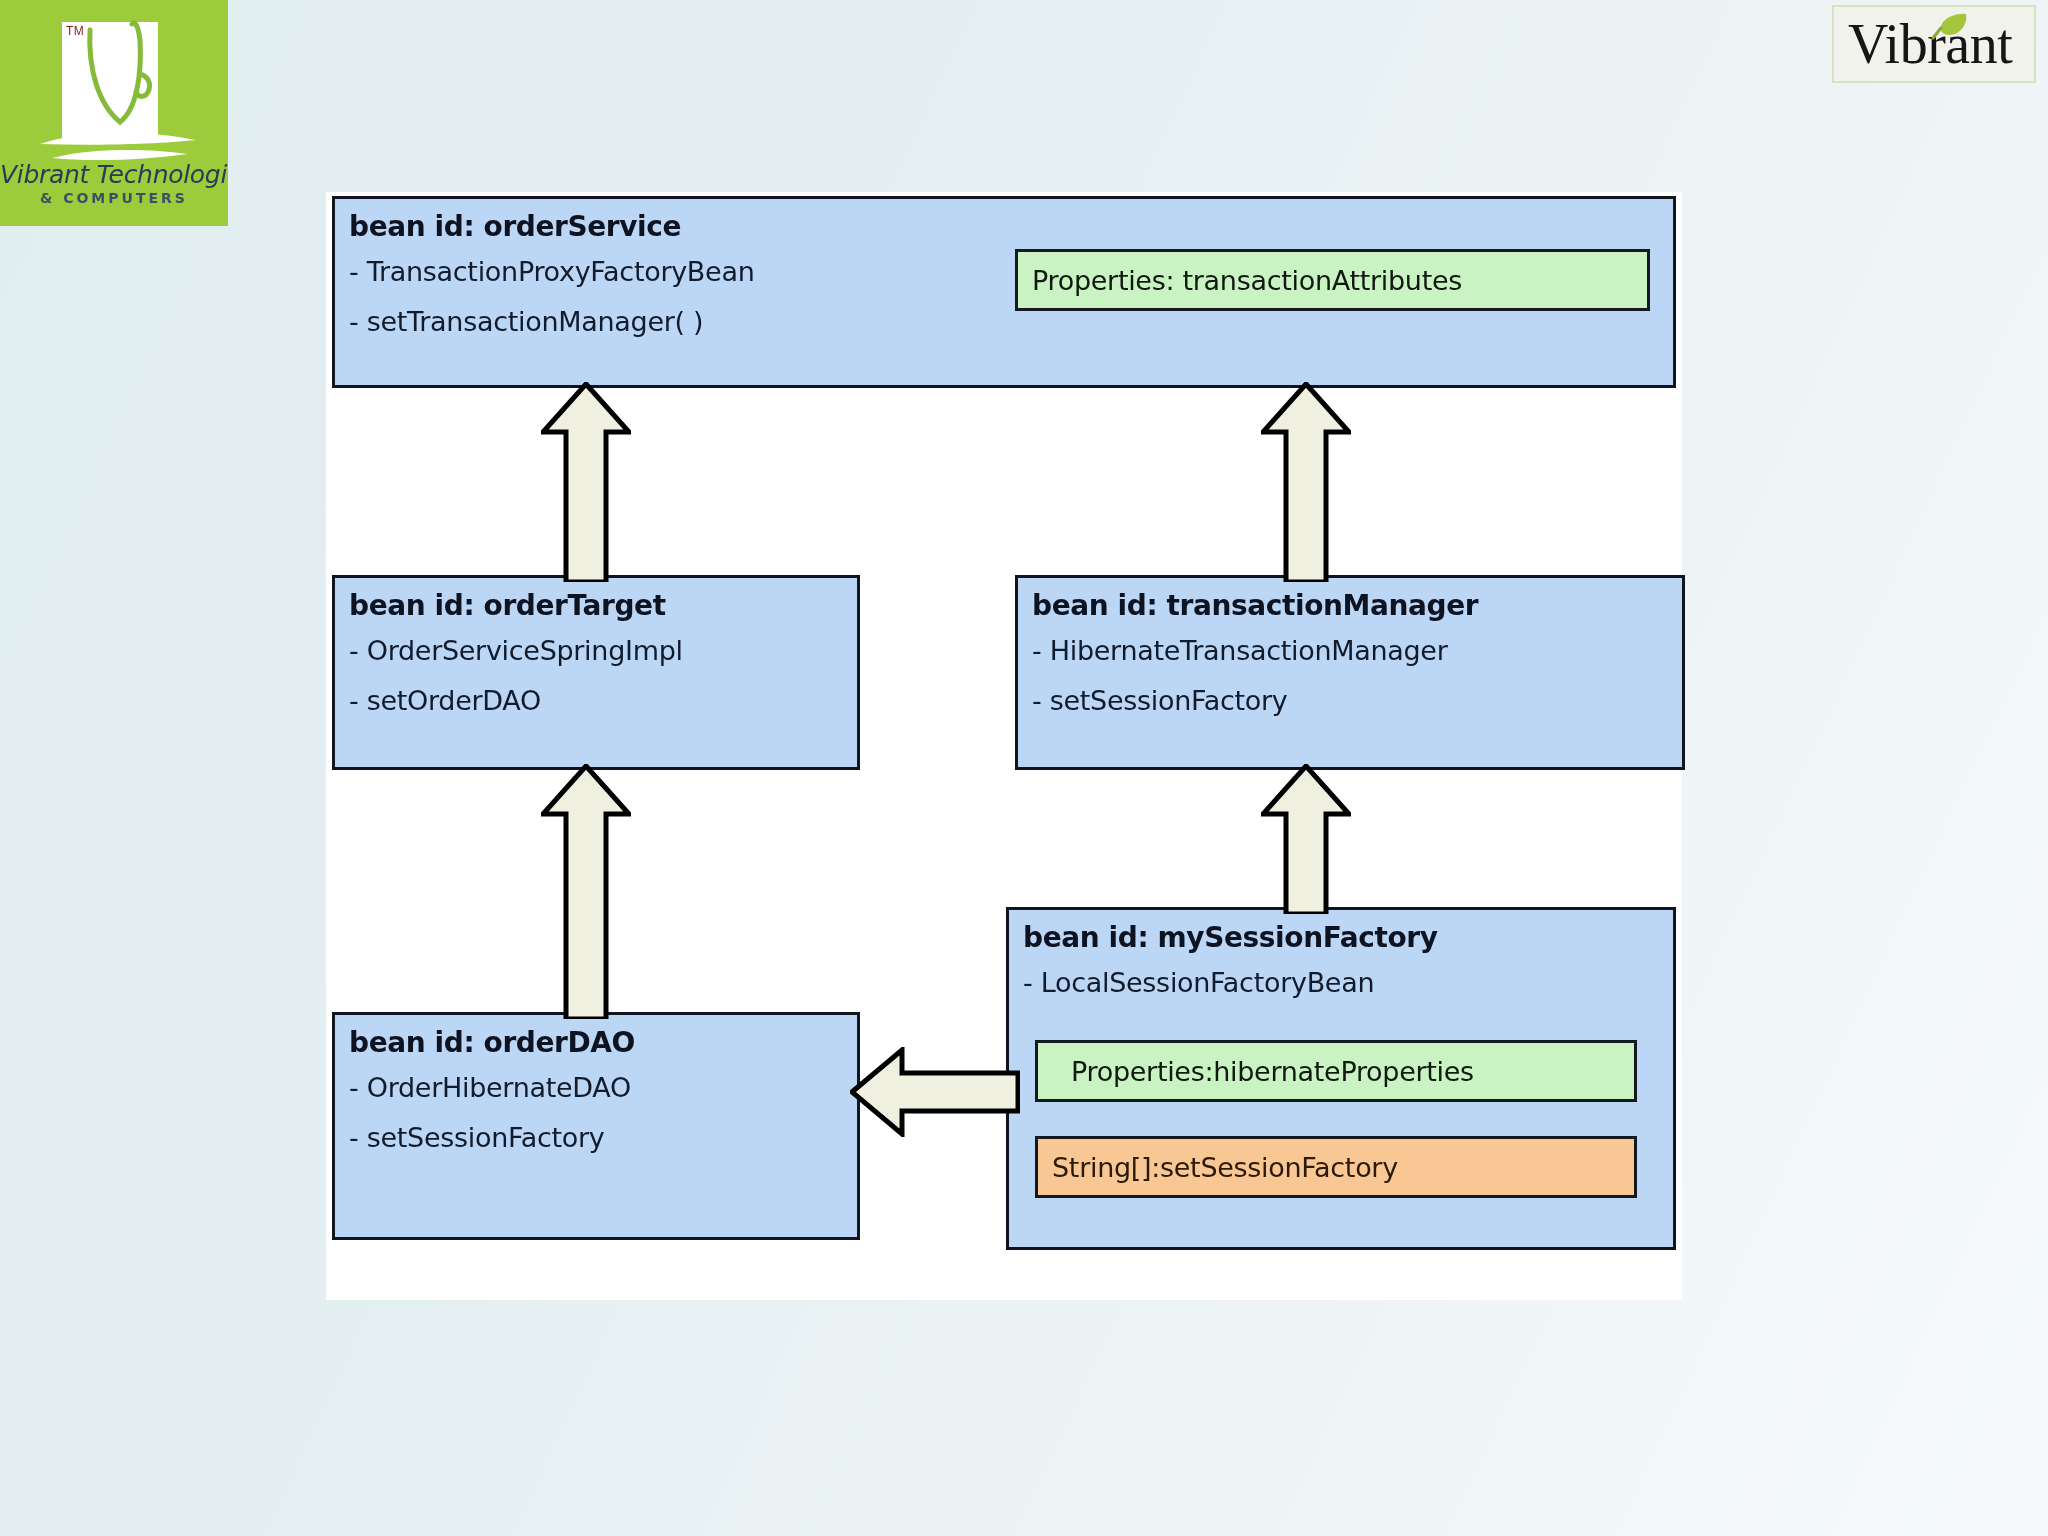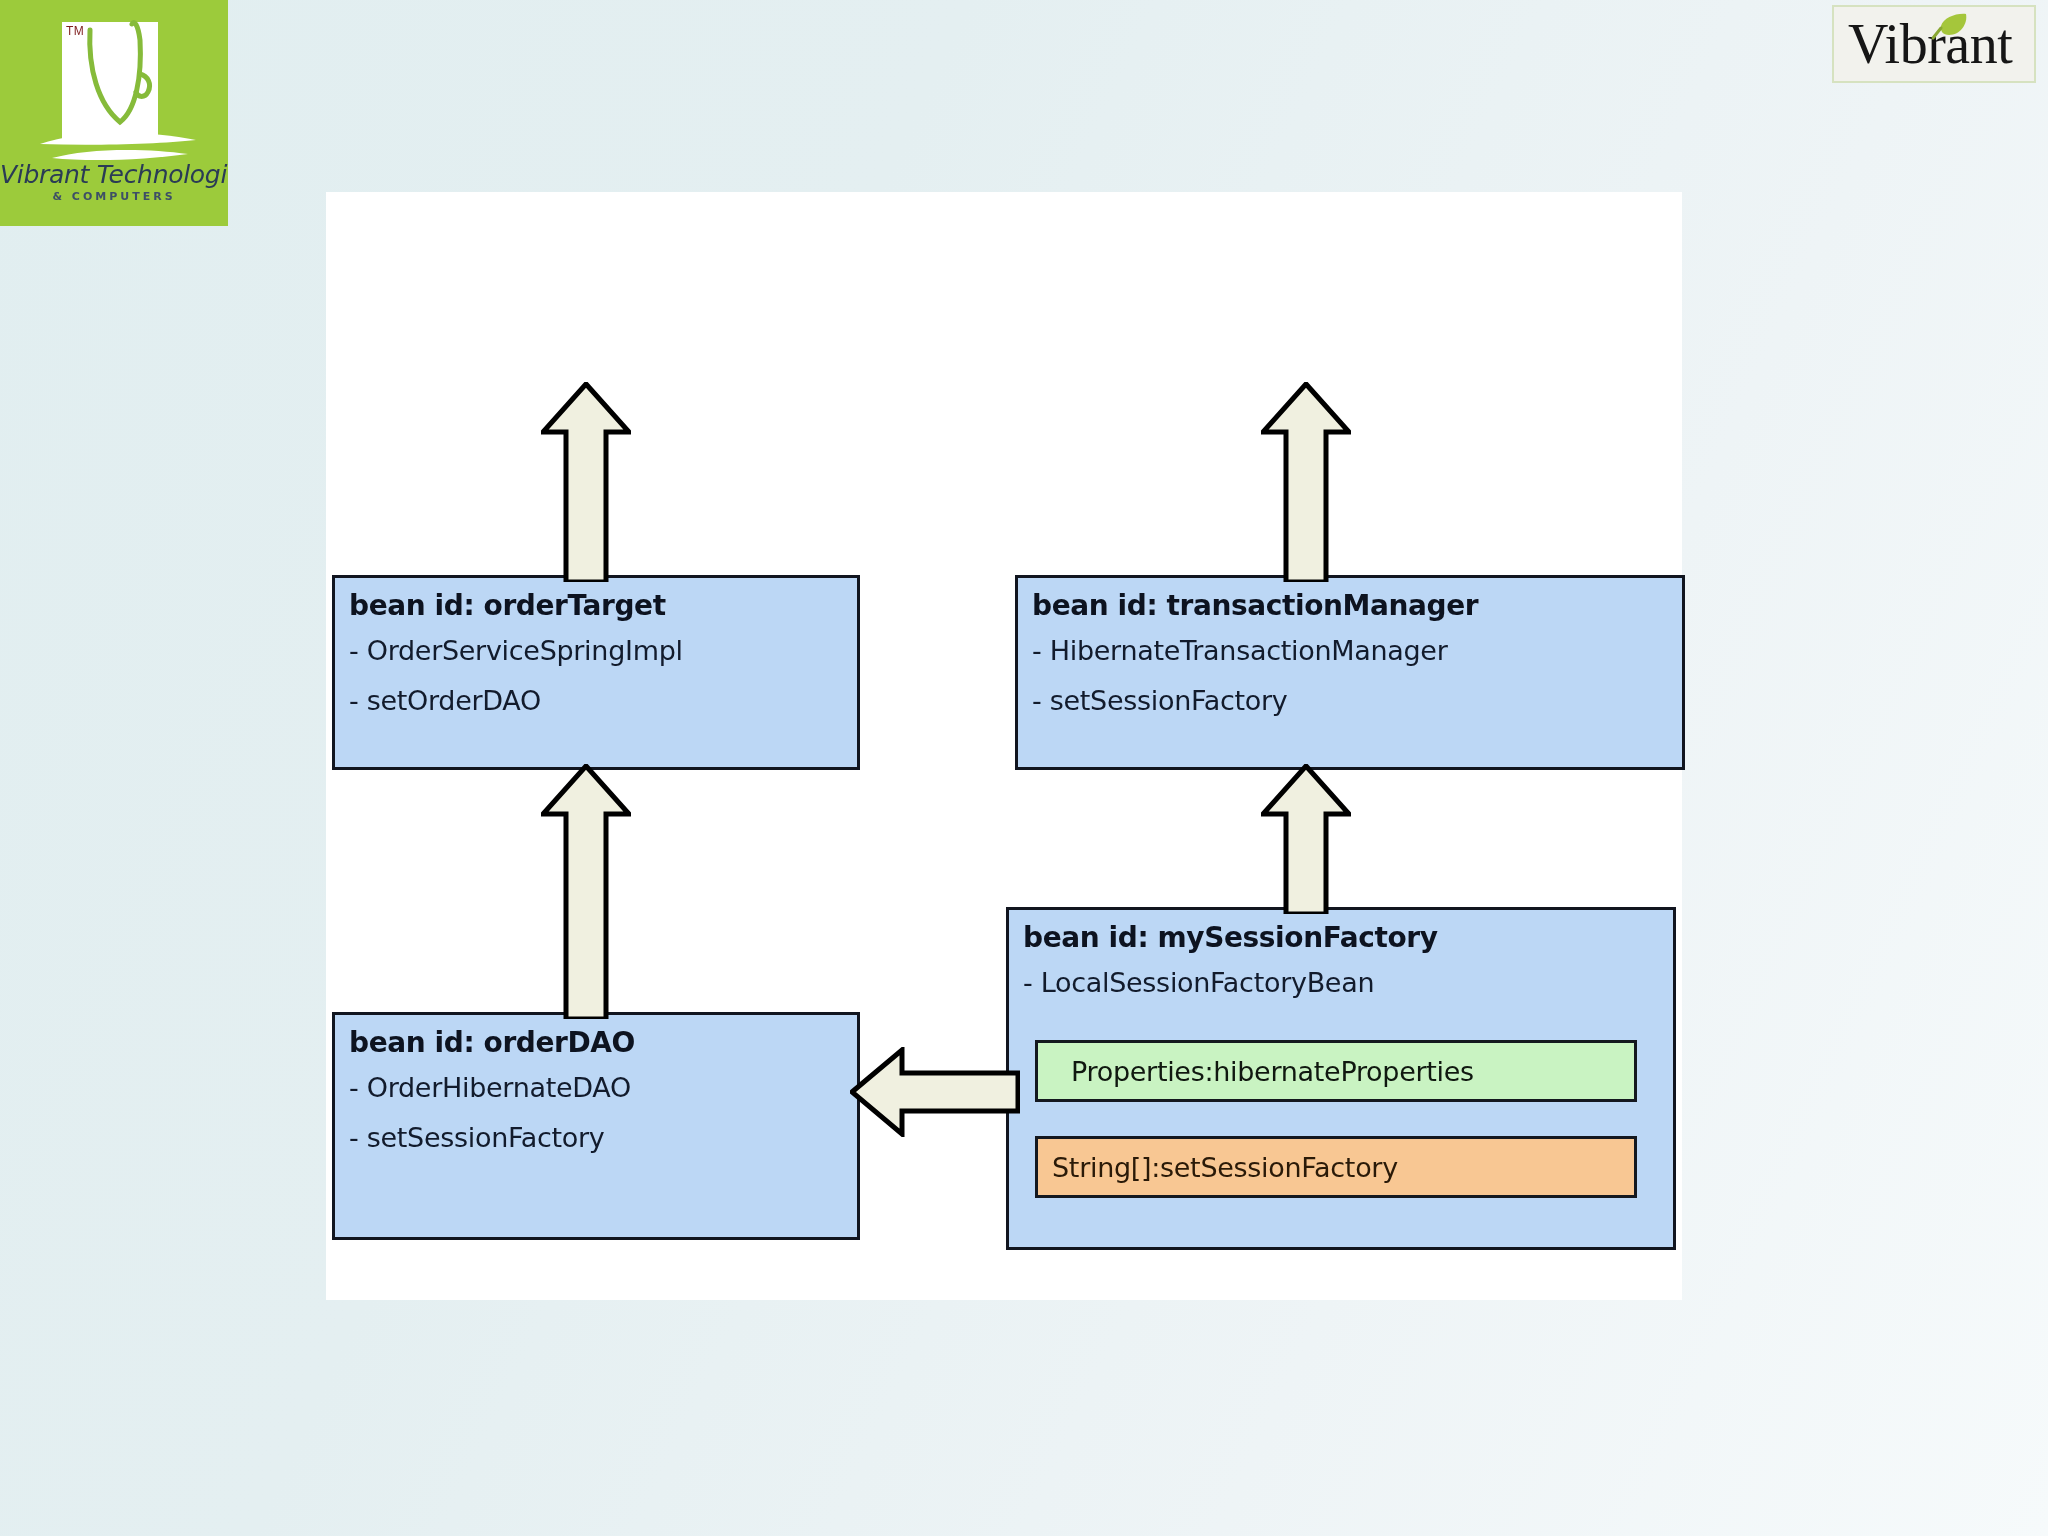--- a/index.html
+++ b/index.html
@@ -58,21 +58,21 @@
     color: #2a3b55;
     letter-spacing: -0.3px;
     white-space: nowrap;
   }
   #vibrant-sub {
     position: absolute;
     left: 0; top: 190px;
     width: 228px;
     text-align: center;
     font-family: "DejaVu Sans", sans-serif;
-    font-size: 11px;
+    font-size: 14px;
     font-weight: bold;
     color: #3d4f66;
     letter-spacing: 3px;
   }
 
   
   #spring-logo {
     position: absolute;
     left: 1832px; top: 5px;
     width: 204px; height: 78px;
@@ -182,20 +182,26 @@
 <div id="spring-logo">
   <div id="spring-word">Vibrant</div>
   <svg id="spring-leaf" viewBox="0 0 40 32">
     <path d="M36 3 C38 13, 30 24, 19 24 C13 24, 10 20, 11 15 C13 7, 26 2, 36 3 Z" fill="#a5c63b"></path>
     <path d="M11 17 L3 27" stroke="#8aa832" stroke-width="3" stroke-linecap="round" fill="none"></path>
   </svg>
 </div>
 
 <div id="diagram">
 
+  <div class="node" id="node-orderService">
+    <div class="node-title">bean id: orderService</div>
+    <div class="node-line">- TransactionProxyFactoryBean</div>
+    <div class="node-line">- setTransactionManager( )</div>
+    <div class="prop-box prop-green" id="prop-transactionAttributes">Properties: transactionAttributes</div>
+  </div>
 
   <div class="node" id="node-orderTarget">
     <div class="node-title">bean id: orderTarget</div>
     <div class="node-line">- OrderServiceSpringImpl</div>
     <div class="node-line">- setOrderDAO</div>
   </div>
 
   <div class="node" id="node-transactionManager">
     <div class="node-title">bean id: transactionManager</div>
     <div class="node-line">- HibernateTransactionManager</div>

